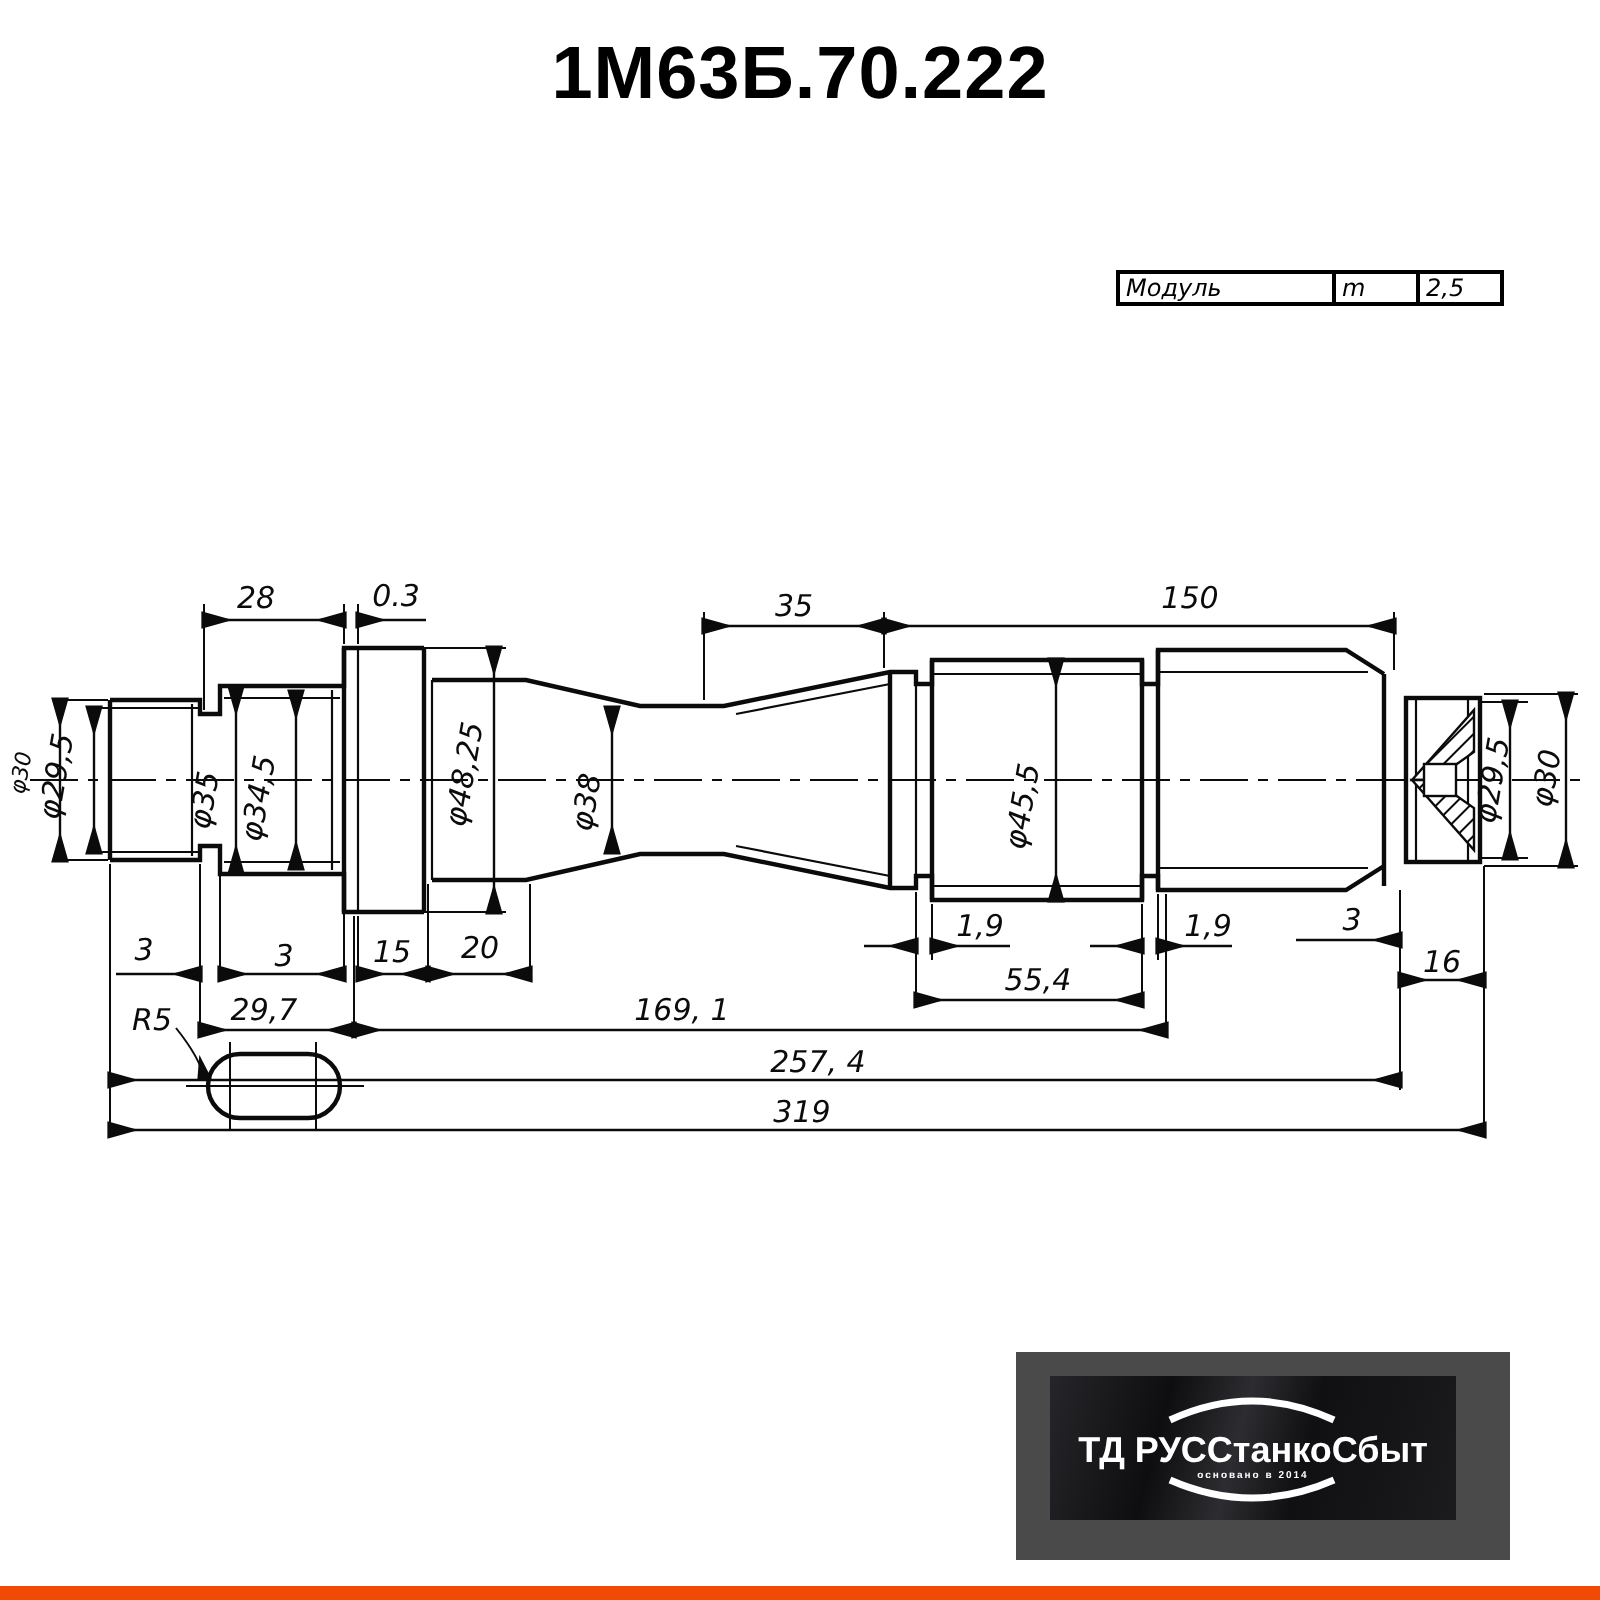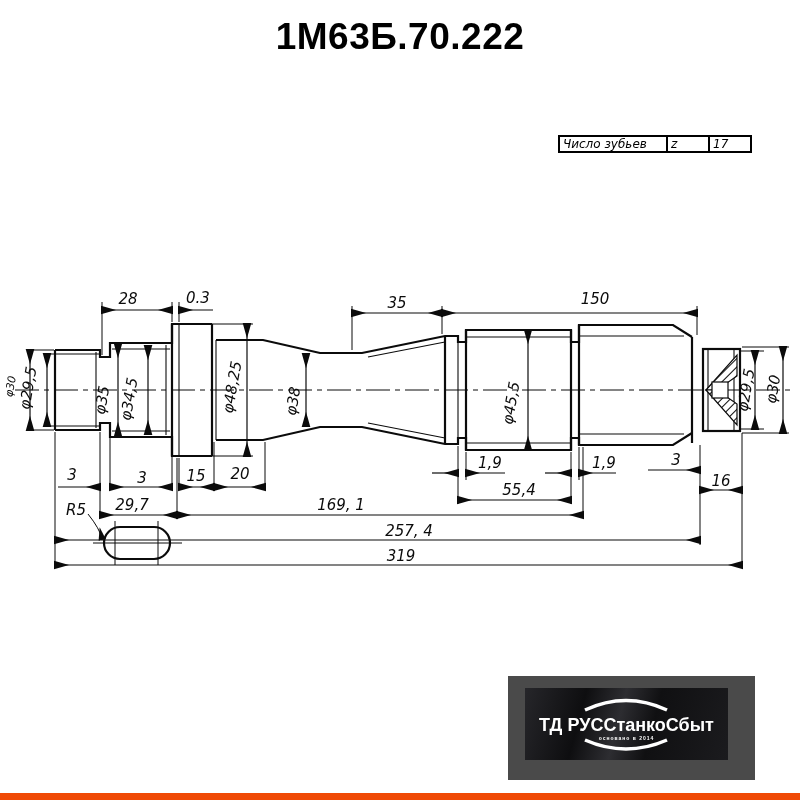--- a/index.html
+++ b/index.html
@@ -59,24 +59,24 @@
     background:#f04a05;
   }
 </style>
 </head>
 <body>
 
 <div class="title">1М63Б.70.222</div>
 
 <table class="gear-table">
   <tbody>
-  <tr>
-    <td class="c-name">Число зубьев</td>
-    <td class="c-sym">z</td>
-    <td class="c-val">17</td>
+      <tr>
+    <td class="c-name">Модуль</td>
+    <td class="c-sym">m</td>
+    <td class="c-val">2,5</td>
   </tr>
 </tbody>
   </table>
 
 <svg class="drawing" width="800" height="800" viewBox="0 0 800 800">
   <defs>
     <marker id="arr" viewBox="0 0 12 8" refX="11" refY="4" markerWidth="13" markerHeight="9" orient="auto-start-reverse">
       <path d="M0,4 L12,0.6 L12,7.4 Z" fill="#0b0b0b"></path>
     </marker>
     <pattern id="hatch" width="6" height="6" patternUnits="userSpaceOnUse" patternTransform="rotate(45)">

